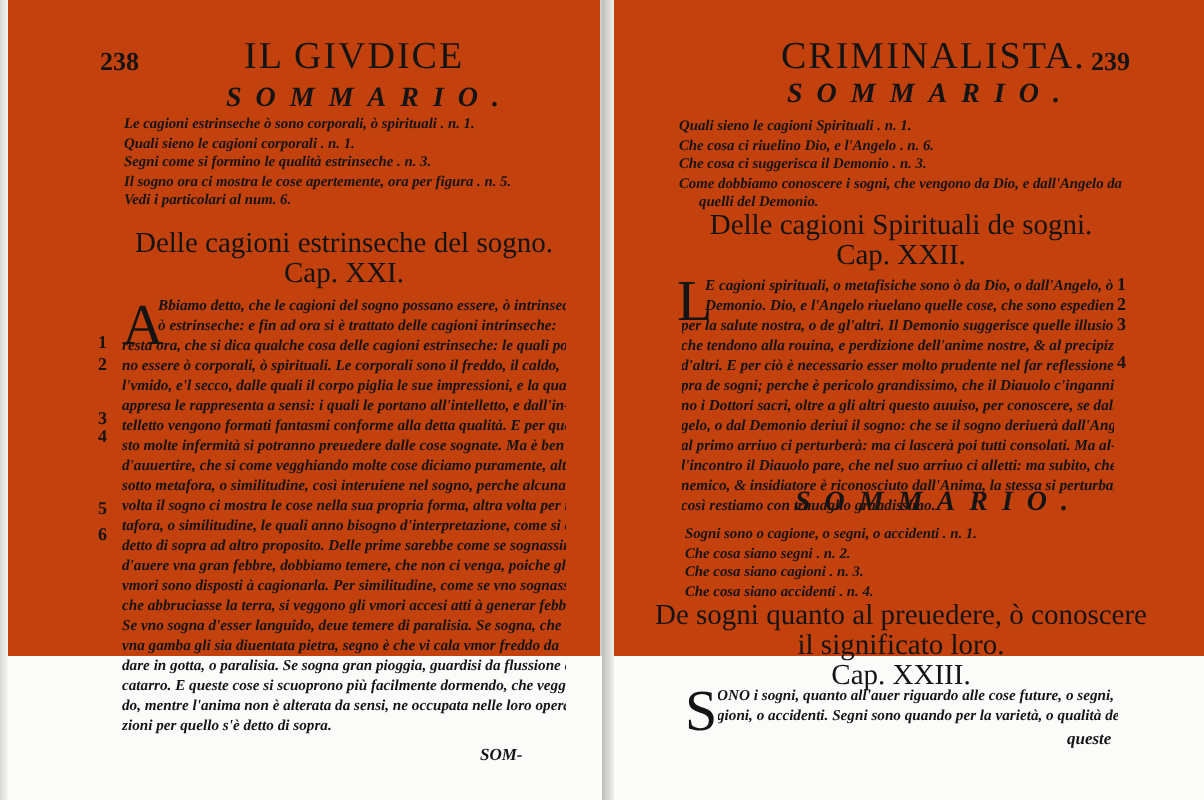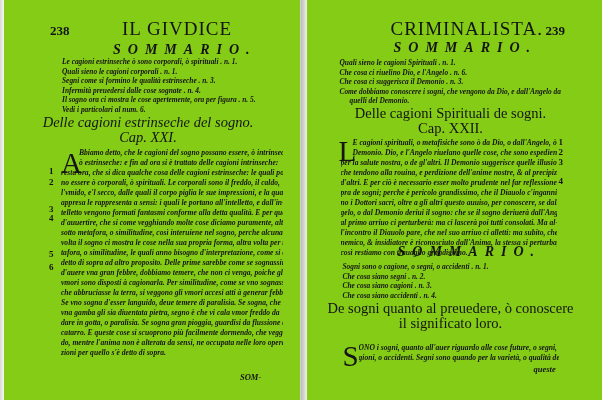--- a/index.html
+++ b/index.html
@@ -1,18 +1,18 @@
 <!DOCTYPE html>
 <html><head>
   <meta charset="utf-8">
   <style>
     html, body { margin:0; padding:0; }
     body { width:602px; height:400px; background:#fbfbf9; overflow:hidden; position:relative; color:#141414; }
     .spread { position:absolute; inset:0; display:flex; }
-    .page { position:relative; width:300px; height:400px; background:#84cc16; }
+    .page { position:relative; width:300px; height:328px; background:#c2410c; }
     .page.left { border-right:1px solid #d0d0cc; }
     .spine { position:absolute; left:303px; top:0; width:3px; height:400px; background:linear-gradient(to right,#c9c9c5,#9a9a96,#d8d8d4); }
     .leftedge { position:absolute; left:0; top:0; width:4px; height:400px; background:linear-gradient(to right,#d8d8d4,#f5f5f2); }
     .rightedge { position:absolute; left:302px; top:0; width:6px; height:400px; background:linear-gradient(to right,#bdbdb8,#efefec); }
 
     .running { position:absolute; top:18px; font-family:"Liberation Serif", serif; font-size:19px; letter-spacing:1px; }
     .pnum { position:absolute; top:23px; font-family:"Liberation Serif", serif; font-size:13px; font-weight:bold; }
     .sommario { position:absolute; font-family:"Liberation Serif", serif; font-style:italic; font-weight:bold; font-size:14px; letter-spacing:7px; }
     .summary { position:absolute; font-family:"Liberation Serif", serif; font-style:italic; font-weight:bold; font-size:7.4px; line-height:9.5px; white-space:nowrap; }
     .summary div { height:9.5px; }
@@ -29,43 +29,43 @@
 <div class="spread">
   <div class="page left">
     <div class="leftedge"></div>
     <span class="pnum" style="left:50px;">238</span>
     <span class="running" style="left:122px;">IL GIVDICE</span>
     <span class="sommario" style="left:113px; top:42px;">SOMMARIO.</span>
     <div class="summary" style="left:62px; top:57px;">
       <div>Le cagioni estrinseche ò sono corporali, ò spirituali . n. 1.</div>
       <div>Quali sieno le cagioni corporali . n. 1.</div>
       <div>Segni come si formino le qualità estrinseche . n. 3.</div>
-      <div>Infermità preuedersi dalle cose sognate . n. 4.</div>
       <div>Il sogno ora ci mostra le cose apertemente, ora per figura . n. 5.</div>
       <div>Vedi i particolari al num. 6.</div>
     </div>
-    <div class="chapter-title" style="left:28px; width:240px; top:115px;font-style:italic;">
+    <div class="chapter-title" style="left:52px; width:240px; top:115px;">
       <div>Delle cagioni estrinseche del sogno.</div>
       <div>Cap. XXI.</div>
     </div>
     <span class="dropcap" style="left:61px; top:150px;">A</span>
     <span class="marg" style="left:49px; top:166px;">1</span>
     <span class="marg" style="left:49px; top:177px;">2</span>
     <span class="marg" style="left:49px; top:204px;">3</span>
     <span class="marg" style="left:49px; top:213px;">4</span>
     <span class="marg" style="left:49px; top:249px;">5</span>
     <span class="marg" style="left:49px; top:262px;">6</span>
     <div class="body-text" style="left:61px; top:148px; width:222px;">
       <div style="padding-left:18px;">Bbiamo detto, che le cagioni del sogno possano essere, ò intrinseche,</div>
       <div style="padding-left:18px;">ò estrinseche: e fin ad ora si è trattato delle cagioni intrinseche:</div>
       <div>resta ora, che si dica qualche cosa delle cagioni estrinseche: le quali posso-</div>
       <div>no essere ò corporali, ò spirituali. Le corporali sono il freddo, il caldo,</div>
       <div>l'vmido, e'l secco, dalle quali il corpo piglia le sue impressioni, e la qualità</div>
       <div>appresa le rappresenta a sensi: i quali le portano all'intelletto, e dall'in-</div>
       <div>telletto vengono formati fantasmi conforme alla detta qualità. E per que-</div>
+      <div>sto molte infermità si potranno preuedere dalle cose sognate. Ma è ben</div>
       <div>d'auuertire, che si come vegghiando molte cose diciamo puramente, altre</div>
       <div>sotto metafora, o similitudine, così interuiene nel sogno, perche alcuna</div>
       <div>volta il sogno ci mostra le cose nella sua propria forma, altra volta per me-</div>
       <div>tafora, o similitudine, le quali anno bisogno d'interpretazione, come si è</div>
       <div>detto di sopra ad altro proposito. Delle prime sarebbe come se sognassimo</div>
       <div>d'auere vna gran febbre, dobbiamo temere, che non ci venga, poiche gli</div>
       <div>vmori sono disposti à cagionarla. Per similitudine, come se vno sognasse,</div>
       <div>che abbruciasse la terra, si veggono gli vmori accesi atti à generar febbre.</div>
       <div>Se vno sogna d'esser languido, deue temere di paralisia. Se sogna, che</div>
       <div>vna gamba gli sia diuentata pietra, segno è che vi cala vmor freddo da</div>
@@ -118,20 +118,21 @@
     <span class="sommario" style="left:97px; top:244px;">SOMMARIO.</span>
     <div class="summary" style="left:42px; top:262px;">
       <div>Sogni sono o cagione, o segni, o accidenti . n. 1.</div>
       <div>Che cosa siano segni . n. 2.</div>
       <div>Che cosa siano cagioni . n. 3.</div>
       <div>Che cosa siano accidenti . n. 4.</div>
     </div>
     <div class="chapter-title" style="left:20px; width:260px; top:301px;">
       <div>De sogni quanto al preuedere, ò conoscere</div>
       <div>il significato loro.</div>
+      <div>Cap. XXIII.</div>
     </div>
     <span class="dropcap" style="left:42px; top:343px;">S</span>
     <div class="body-text" style="left:58px; top:343px; width:200px;">
       <div>ONO i sogni, quanto all'auer riguardo alle cose future, o segni, o ca-</div>
       <div>gioni, o accidenti. Segni sono quando per la varietà, o qualità de</div>
     </div>
     <span class="catch" style="left:233px; top:364px;">queste</span>
   </div>
 </div>
 

